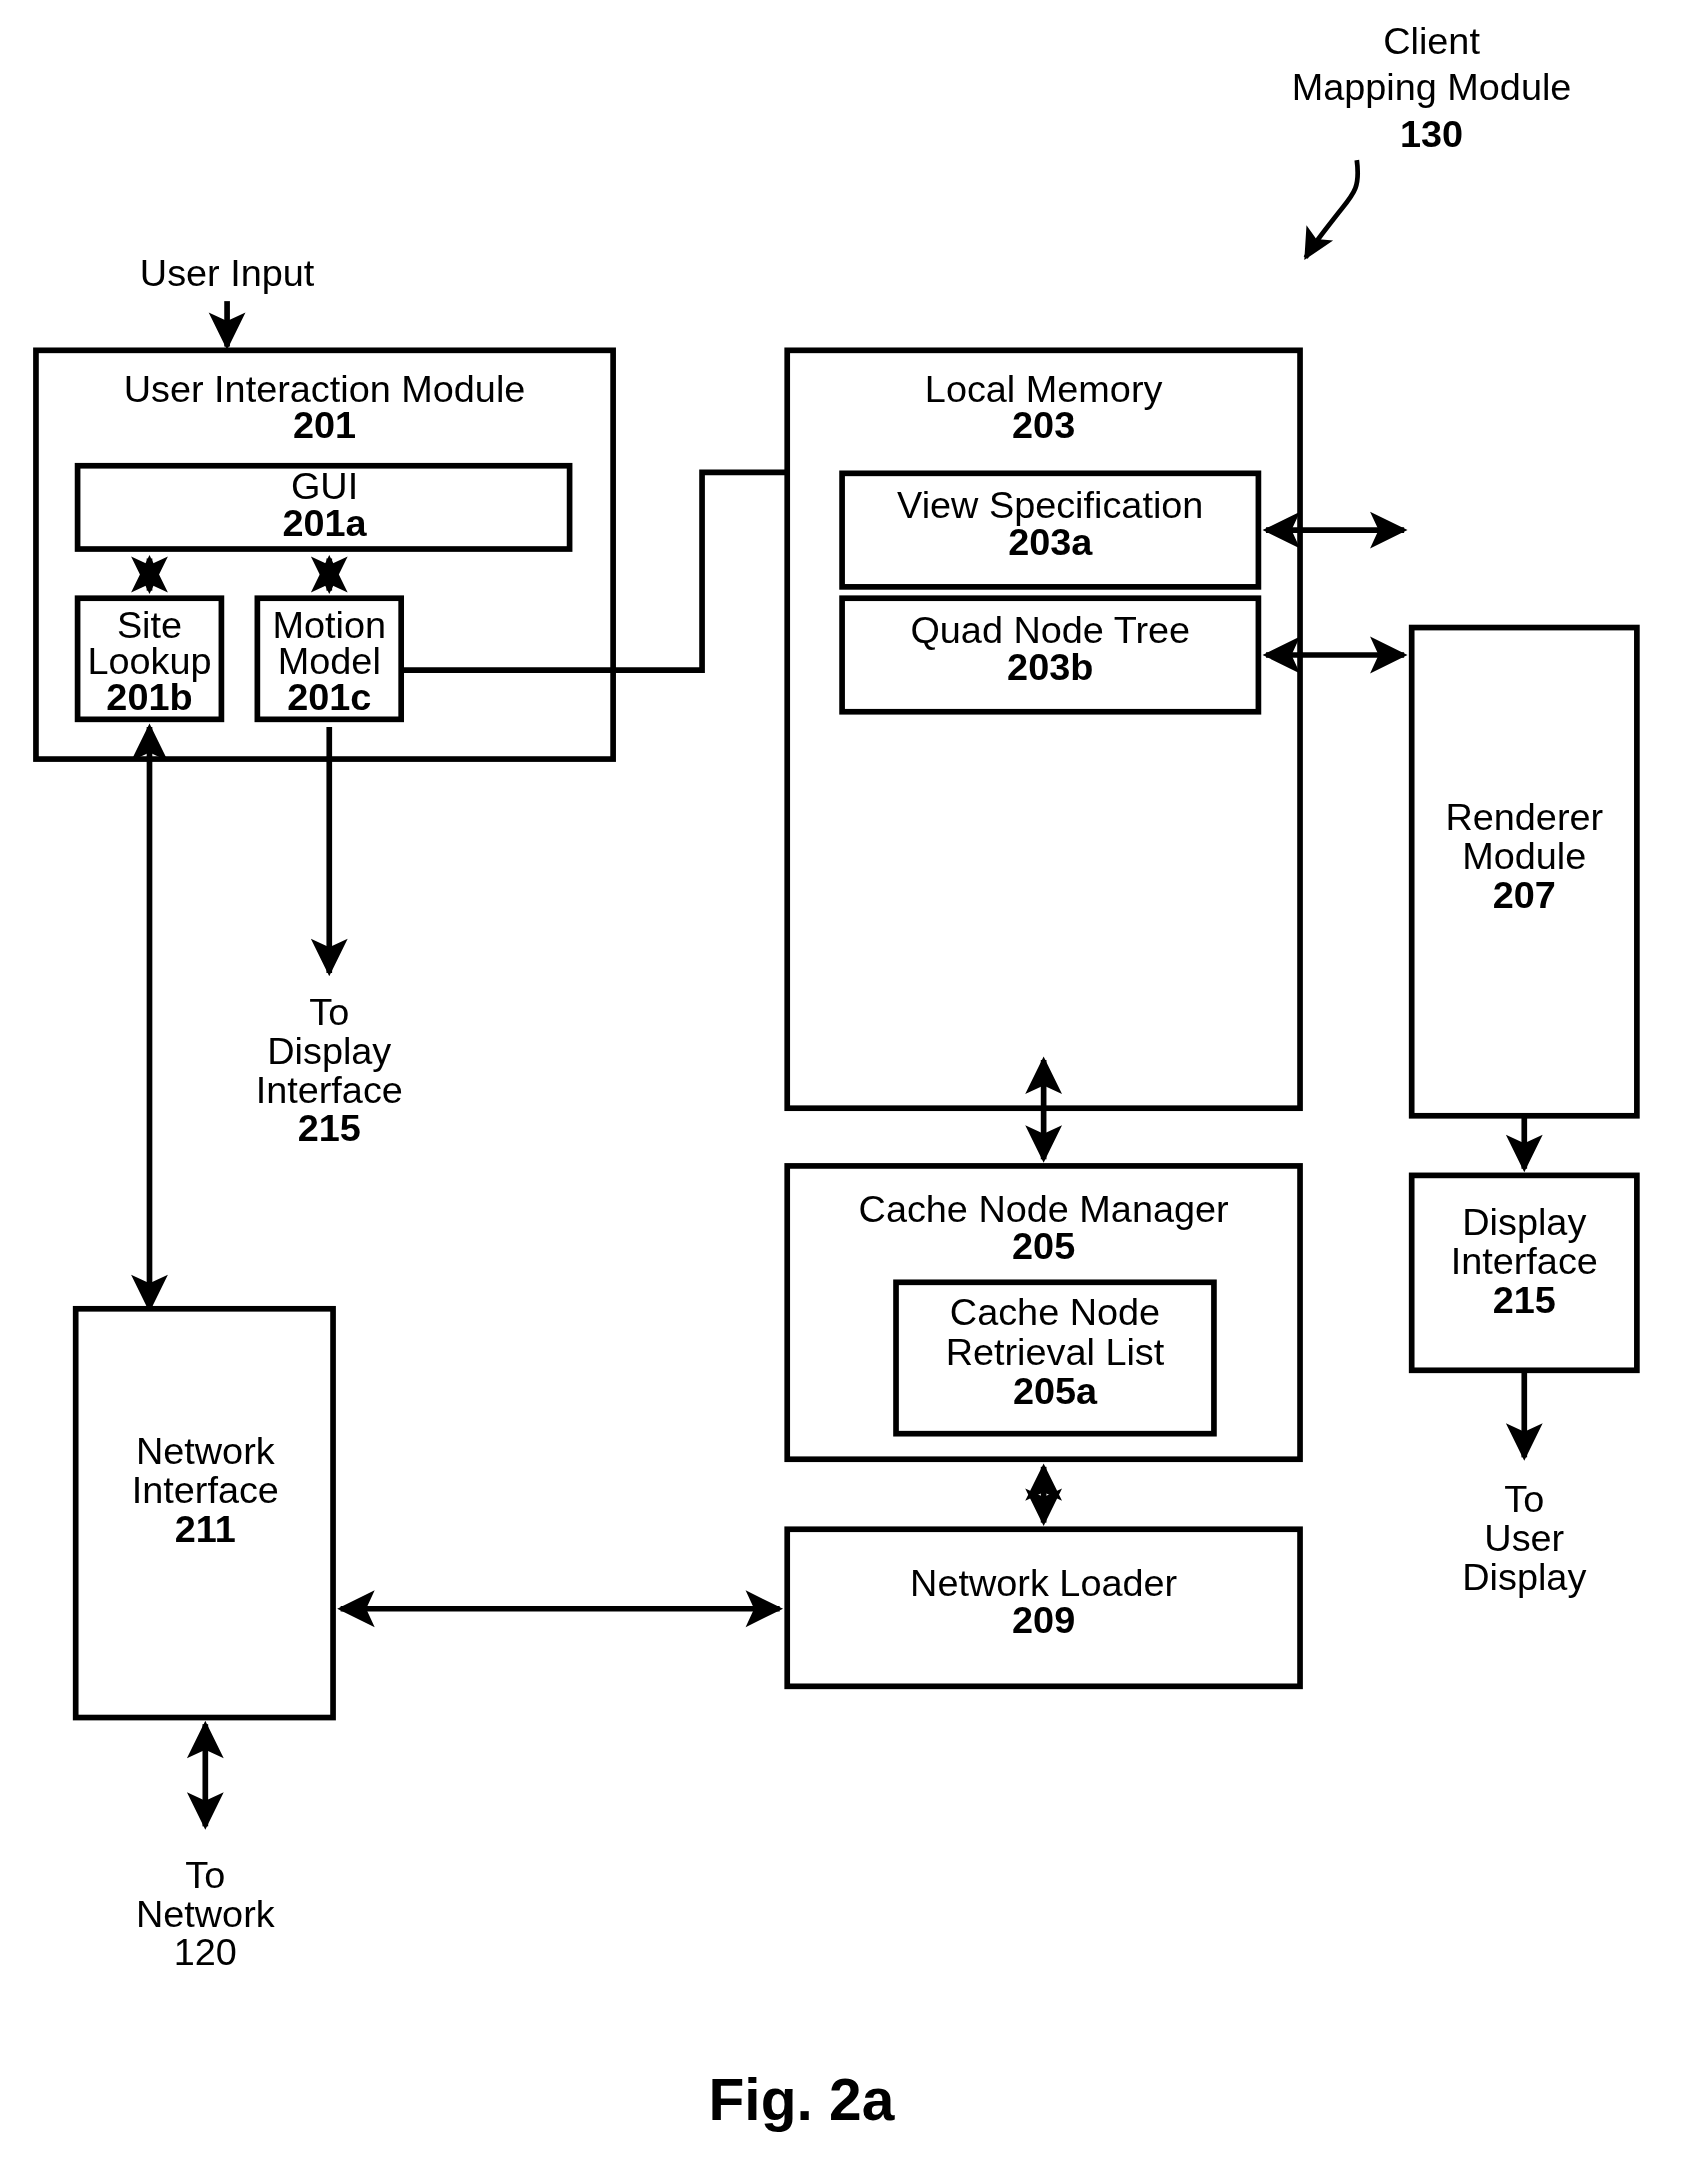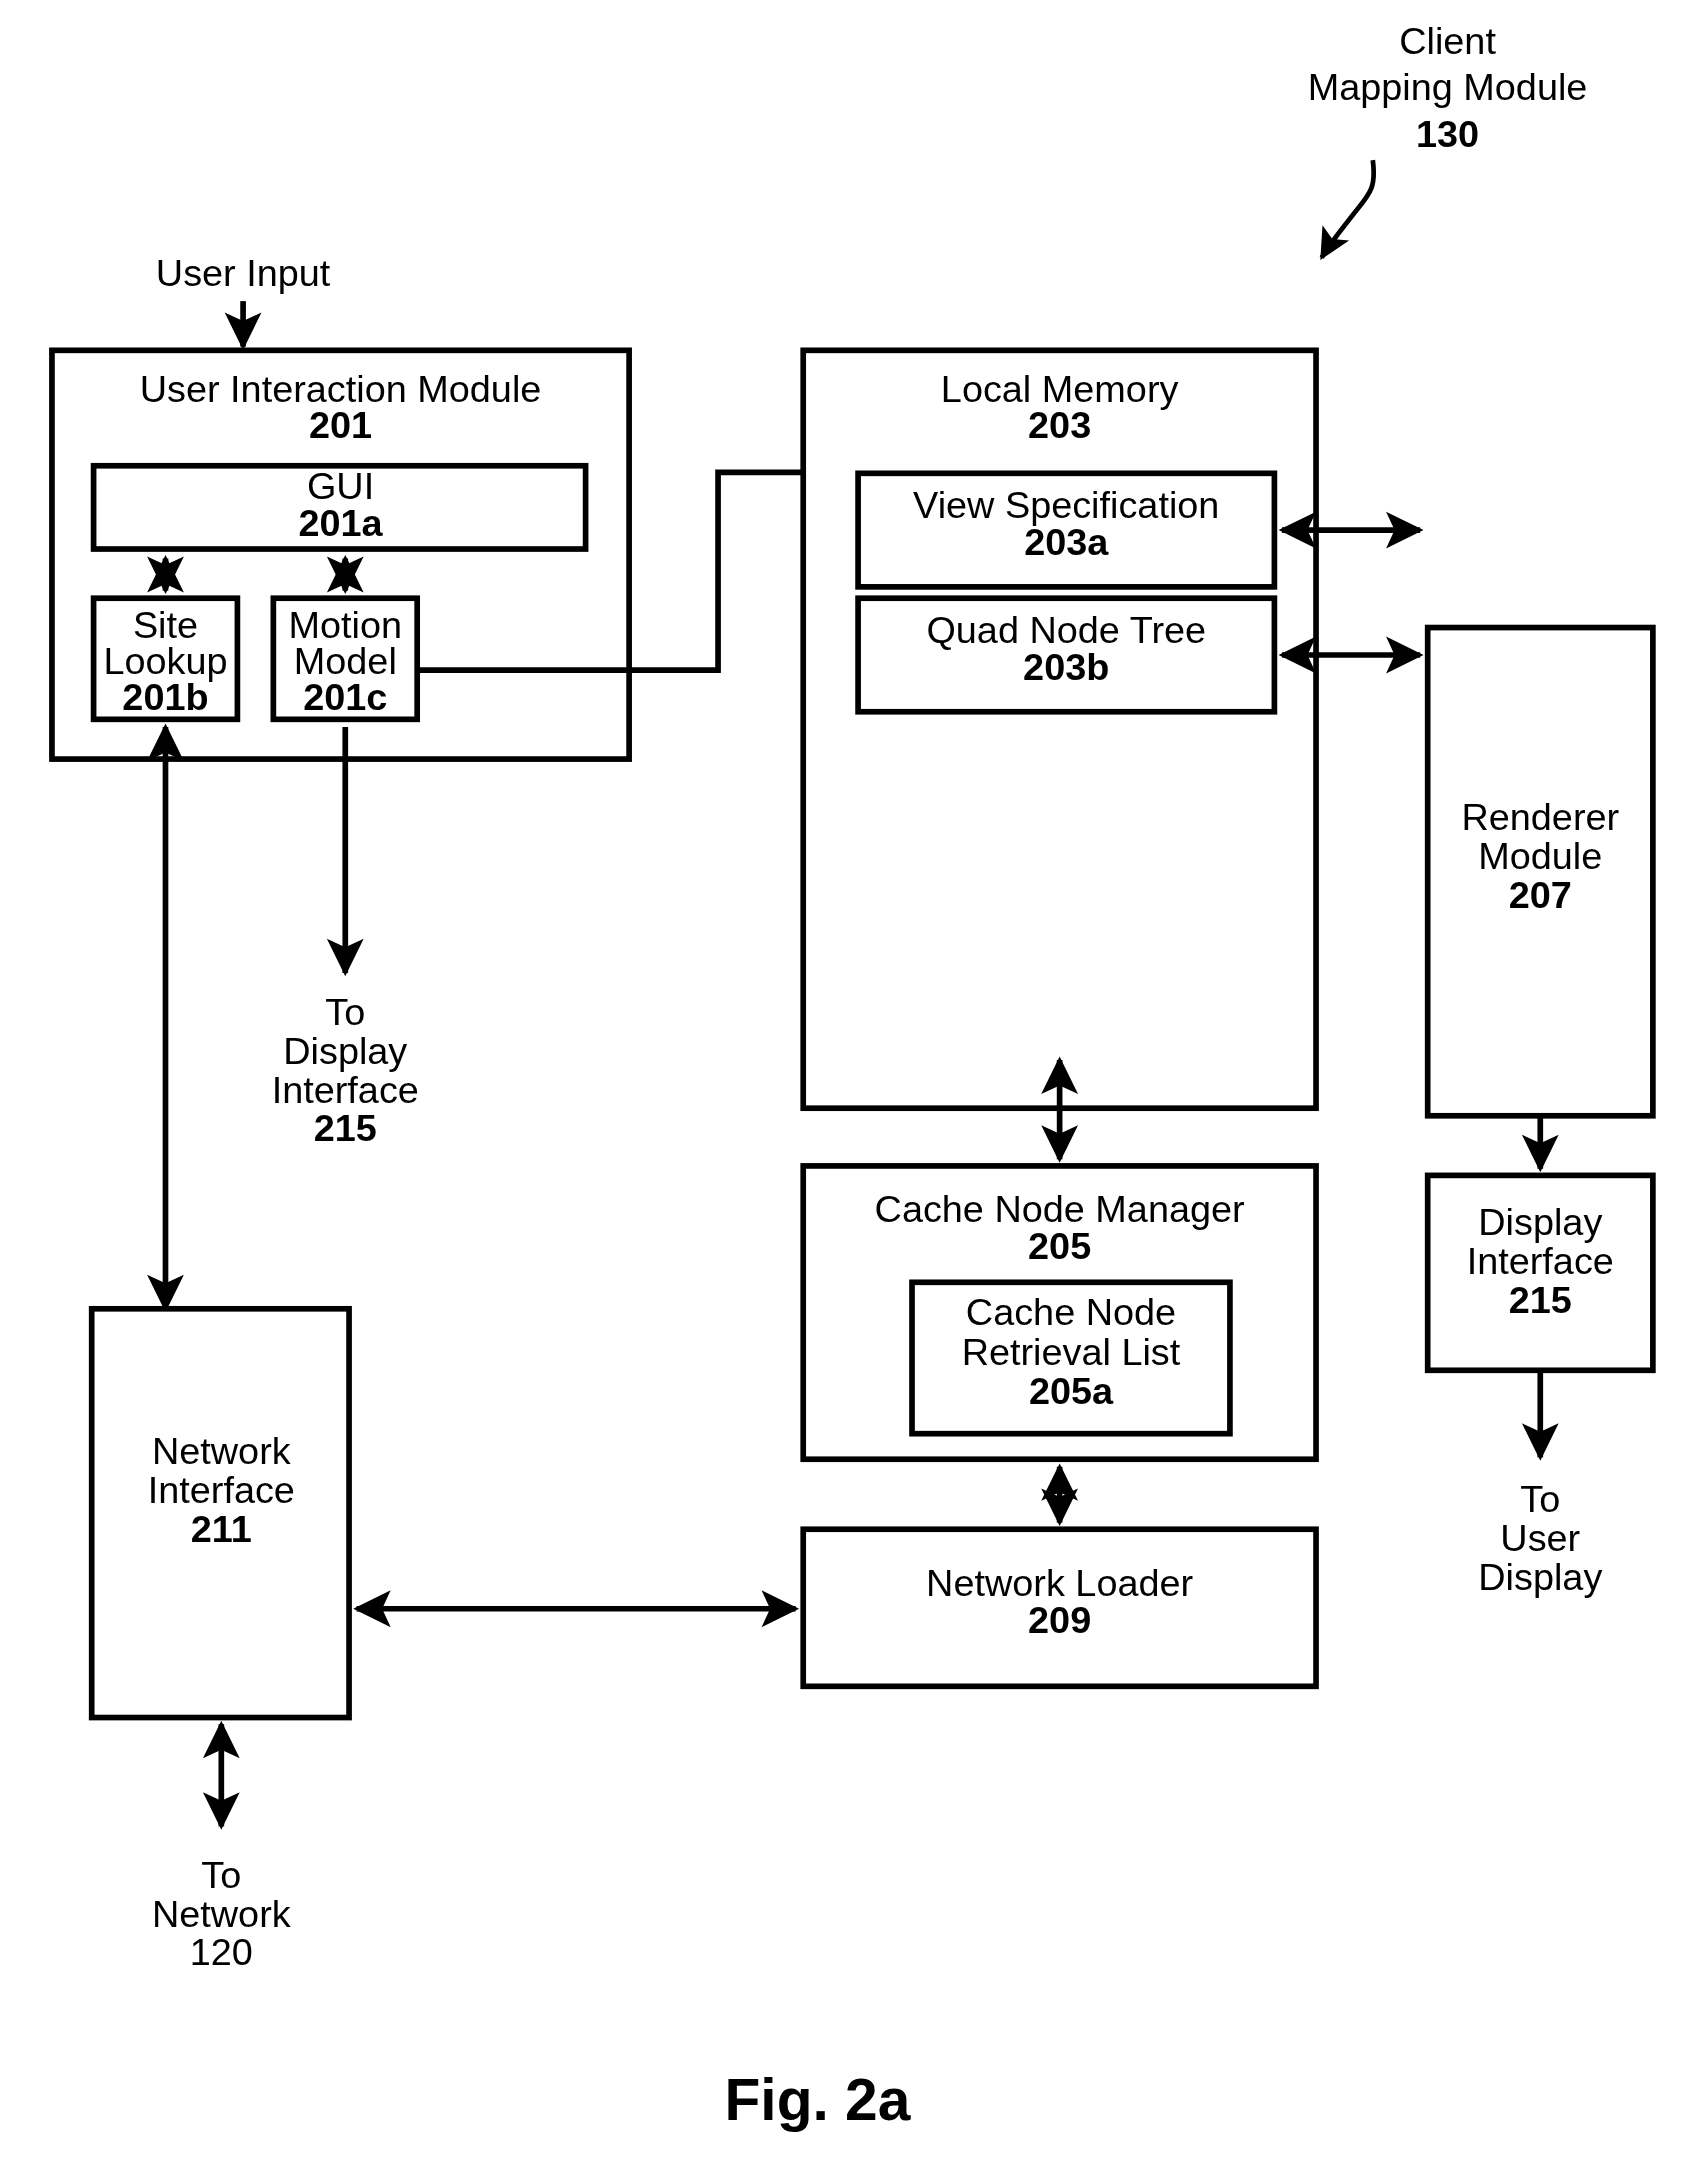--- a/index.html
+++ b/index.html
@@ -14,21 +14,20 @@
     color: #000000;
     overflow: hidden;
     position: relative;
   }
   #diagram-root {
     position: absolute;
     left: 0;
     top: 0;
     width: 1456px;
     height: 2171px;
-    margin-left: 16px;
   }
   svg.diagram {
     display: block;
     width: 1705px;
     height: 2171px;
   }
   .bx {
     fill: #ffffff;
     stroke: #000000;
     stroke-width: 6;

